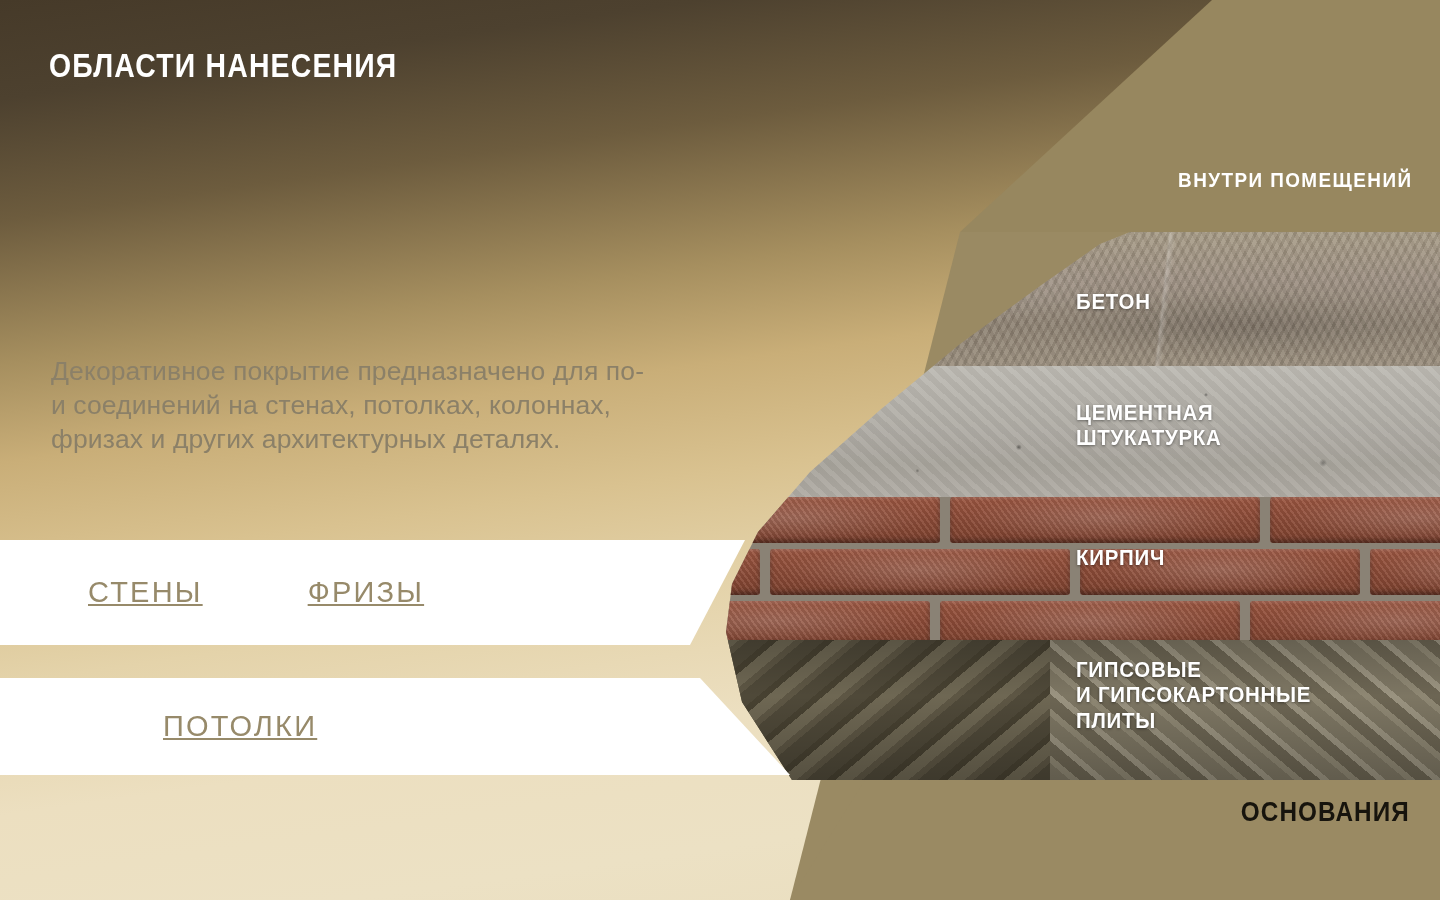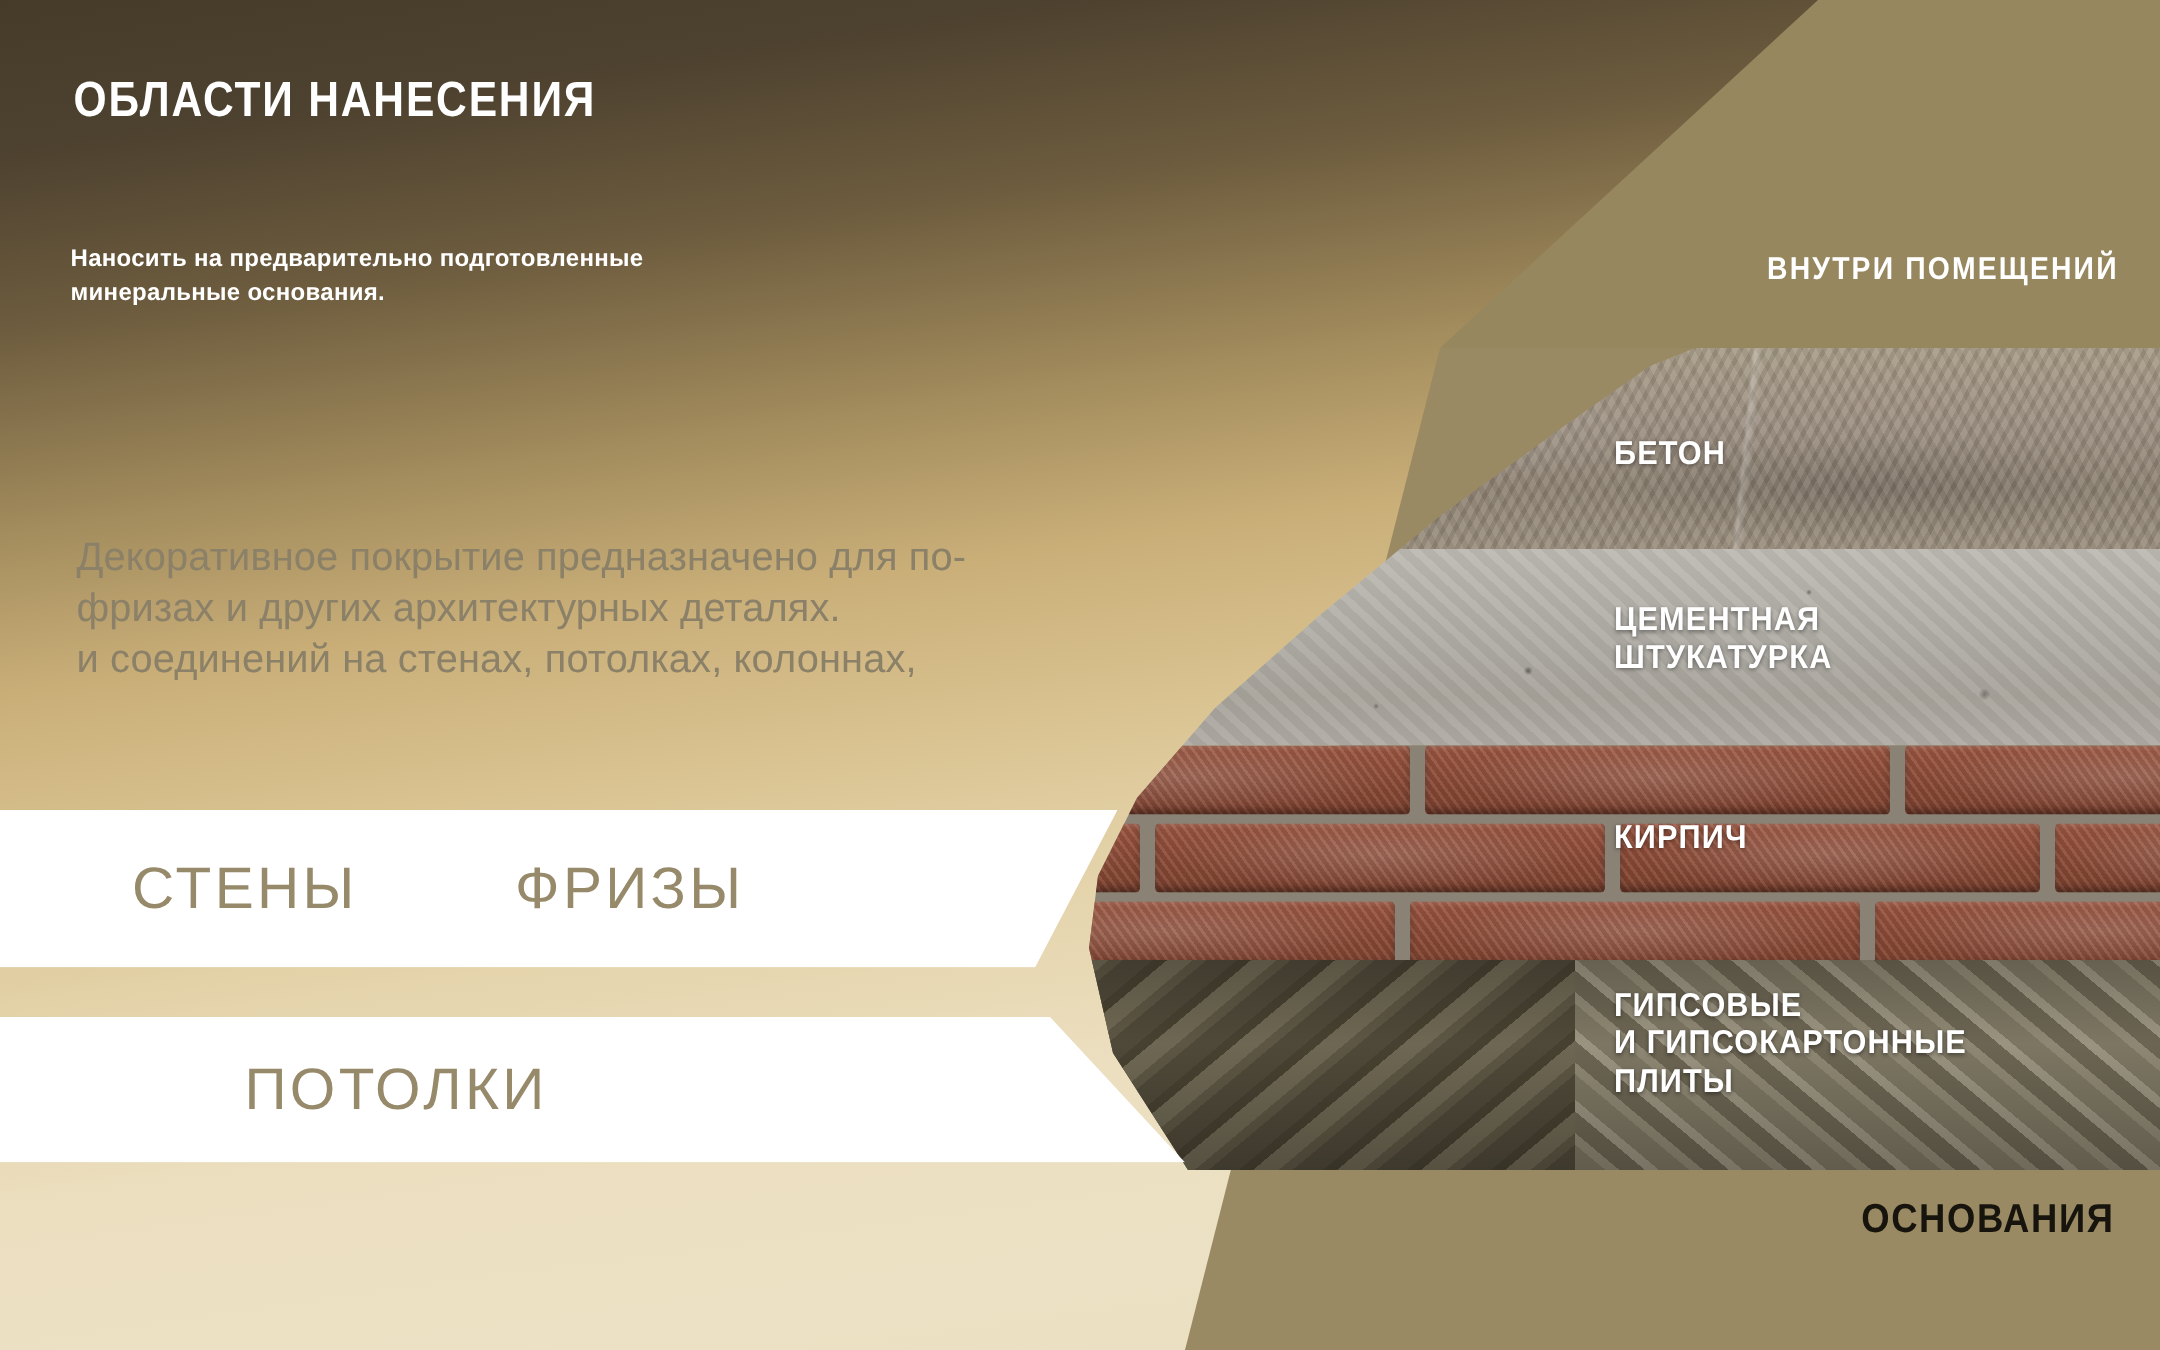--- a/index.html
+++ b/index.html
@@ -146,25 +146,26 @@
     background:#ffffff;
     display:flex; align-items:center;
   }
   .band-1 { top:540px; height:105px;
     clip-path: polygon(0 0, 745px 0, 690px 105px, 0 105px); }
   .band-2 { top:678px; height:97px;
     clip-path: polygon(0 0, 700px 0, 790px 97px, 0 97px); }
 
   .band-label {
     color:#978a6a;
-    font-size:39px;
+    font-size:29px;
     font-weight:400;
     letter-spacing:2.2px;
     font-family:"Liberation Sans", sans-serif;
     white-space:nowrap;
+    text-decoration:underline;
   }
 
   
   .title {
     position:absolute; left:49px; top:47px;
     color:#ffffff;
     font-size:33px;
     font-weight:bold;
     letter-spacing:1.4px;
     transform:scaleX(.86);
@@ -280,26 +281,25 @@
     <span class="band-label" style="margin-left:88px;">СТЕНЫ</span>
     <span class="band-label" style="margin-left:105px;">ФРИЗЫ</span>
   </div>
 
   <div class="band band-2">
     <span class="band-label" style="margin-left:163px;">ПОТОЛКИ</span>
   </div>
 
   <div class="title">ОБЛАСТИ НАНЕСЕНИЯ</div>
 
-  <div class="lead">Наносить на предварительно подготовленные минеральные основания.</div>
 
   <div class="paragraph">
     <span>Декоративное покрытие предназначено для по-</span>
+    <span>и соединений на стенах, потолках, колоннах,</span>
     <span>фризах и других архитектурных деталях.</span>
-    <span>и соединений на стенах, потолках, колоннах,</span>
   </div>
 
   <div class="right-title">ВНУТРИ ПОМЕЩЕНИЙ</div>
 
   <div class="mat-label ml-concrete">
     <span>БЕТОН</span>
   </div>
 
   <div class="mat-label ml-cement">
     <span>ЦЕМЕНТНАЯ</span>

